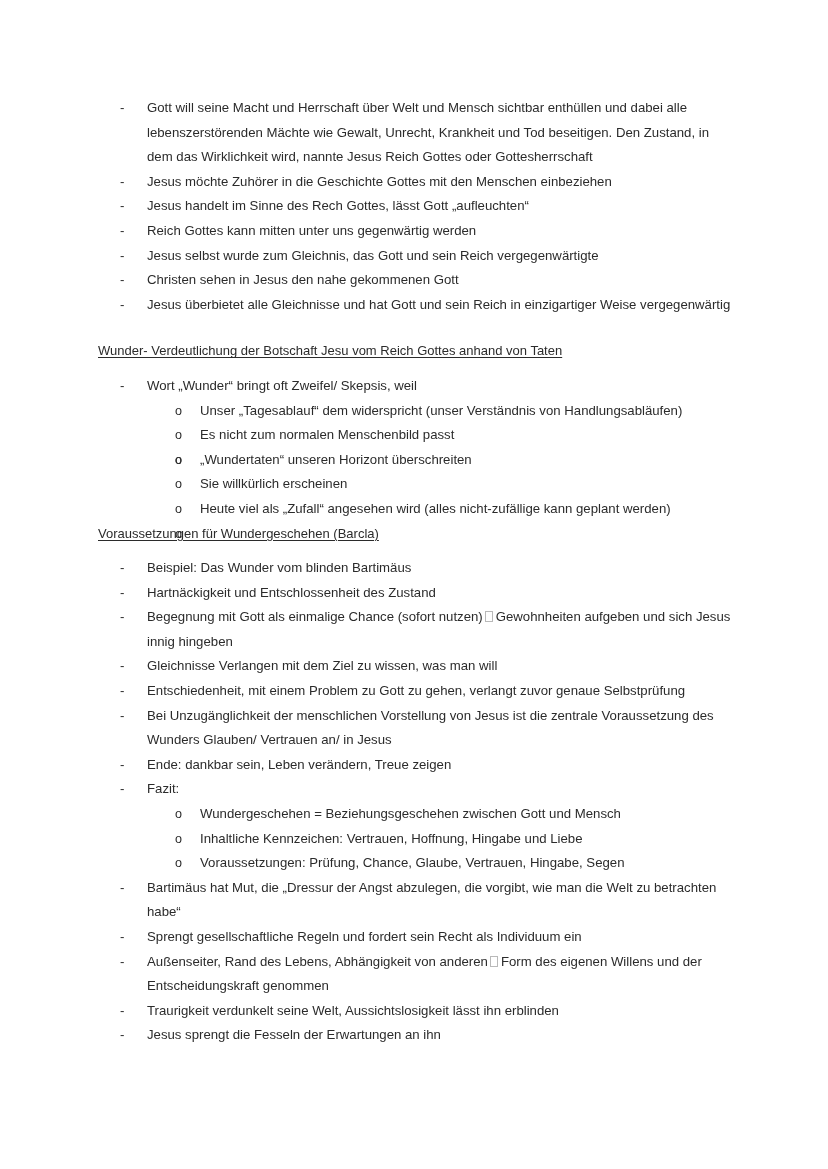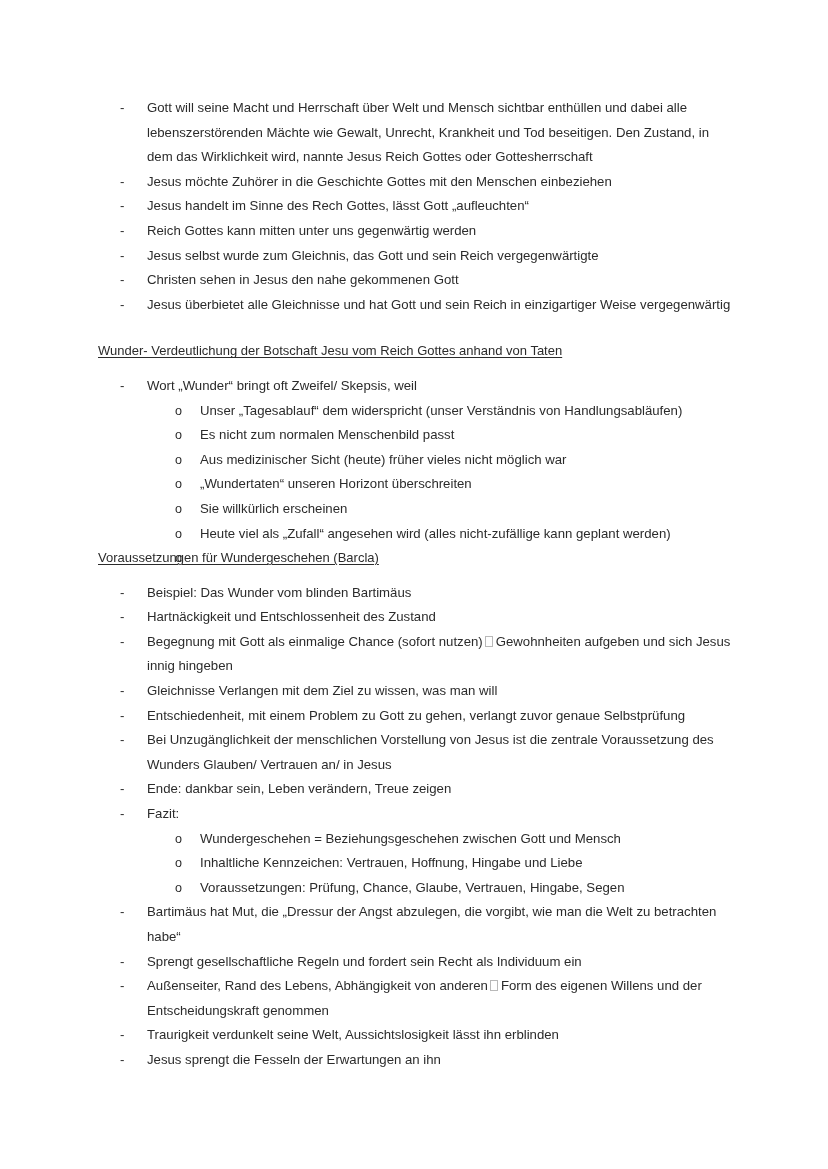--- a/index.html
+++ b/index.html
@@ -167,21 +167,20 @@
       <li class="li-circ">
         <span class="marker">o</span>
         <span class="li-text">Unser „Tagesablauf“ dem widerspricht (unser Verständnis von Handlungsabläufen)</span>
       </li>
       <li class="li-circ">
         <span class="marker">o</span>
         <span class="li-text">Es nicht zum normalen Menschenbild passt</span>
       </li>
       <li class="li-circ">
         <span class="marker">o</span>
-        <span class="li-text">Aus medizinischer Sicht (heute) früher vieles nicht möglich war</span>
       </li>
       <li class="li-circ">
         <span class="marker">o</span>
         <span class="li-text">„Wundertaten“ unseren Horizont überschreiten</span>
       </li>
       <li class="li-circ">
         <span class="marker">o</span>
         <span class="li-text">Sie willkürlich erscheinen</span>
       </li>
       <li class="li-circ">

